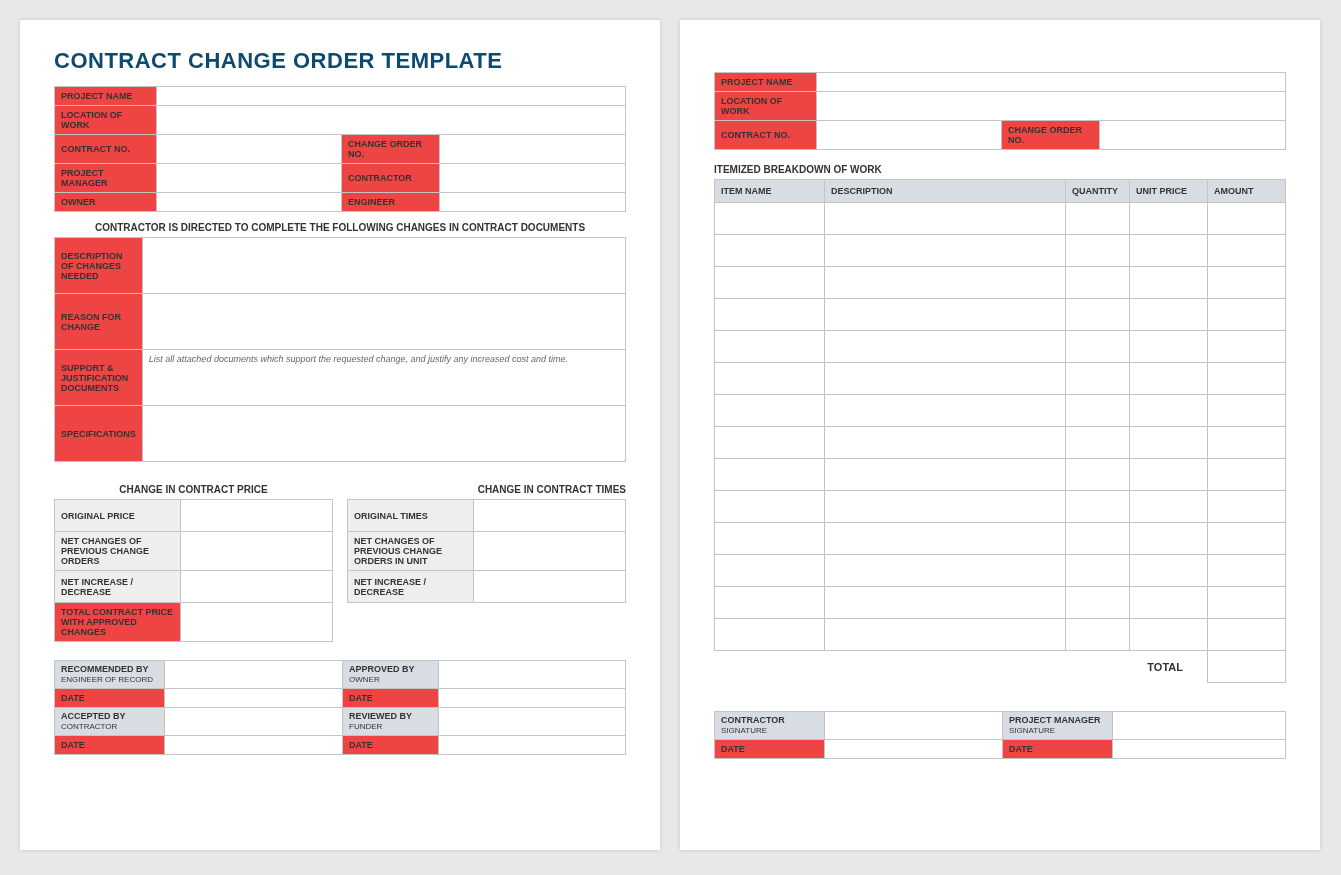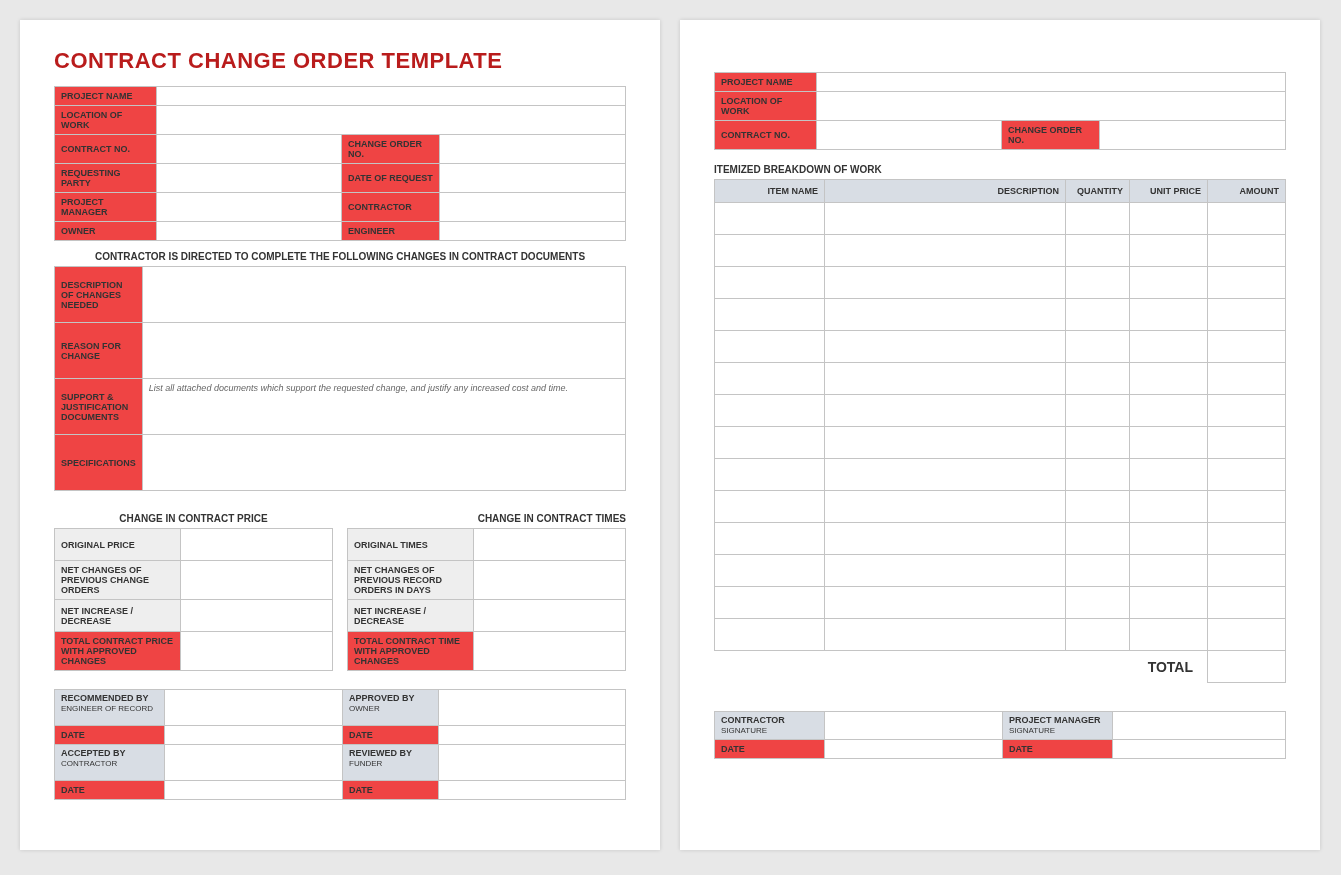--- a/index.html
+++ b/index.html
@@ -18,21 +18,21 @@
   .page {
     background: #fff;
     width: 640px;
     min-height: 830px;
     padding: 28px 34px 34px 34px;
     box-shadow: 0 0 4px rgba(0,0,0,0.15);
   }
   h1 {
     font-size: 22px;
     font-weight: bold;
-    color: #b91c1c;
+    color: #0c4a6e;
     letter-spacing: 0.5px;
     margin: 0 0 12px 0;
   }
   table {
     border-collapse: collapse;
     width: 100%;
   }
   td, th {
     border: 1px solid #c4c4c4;
     padding: 4px 6px;
@@ -80,46 +80,46 @@
   }
   .sig-table td div.role {
     font-weight: normal;
     font-size: 8px;
     margin-top: 1px;
   }
   .sig-table td strong { font-size: 9px; }
   .sig-label {
     background: #d8dde4;
     padding: 3px 6px 2px 6px;
-    height: 36px;
+    height: 28px;
     vertical-align: top;
   }
   .sig-value {
     border-bottom: 1px dotted #888;
   }
   .date-label {
     background: #ef4444;
     font-weight: bold;
     font-size: 9px;
   }
   .itemized th {
     background: #d8dde4;
     font-weight: bold;
-    text-align: right;
+    text-align: left;
     font-size: 9px;
     padding: 6px;
   }
   .itemized td { height: 32px; }
   .total-row td { border: 1px solid #c4c4c4; }
   .total-label {
     text-align: right;
     font-weight: bold;
-    font-size: 14px;
+    font-size: 11px;
     border: none !important;
-    padding-right: 14px;
+    padding-right: 24px;
   }
   .spacer { height: 18px; }
   .p2-sig-table .sig-label { height: 28px; }
 </style>
 </head>
 <body>
 
 <div class="pages">
 
   <div class="page">
@@ -132,26 +132,20 @@
         <td colspan="3"></td>
       </tr>
       <tr>
         <td class="lbl">LOCATION OF WORK</td>
         <td colspan="3"></td>
       </tr>
       <tr>
         <td class="lbl">CONTRACT NO.</td>
         <td style="width:185px"></td>
         <td class="lbl" style="width:98px">CHANGE ORDER NO.</td>
-        <td></td>
-      </tr>
-      <tr>
-        <td class="lbl">REQUESTING PARTY</td>
-        <td></td>
-        <td class="lbl">DATE OF REQUEST</td>
         <td></td>
       </tr>
       <tr>
         <td class="lbl">PROJECT MANAGER</td>
         <td></td>
         <td class="lbl">CONTRACTOR</td>
         <td></td>
       </tr>
       <tr>
         <td class="lbl">OWNER</td>
@@ -211,29 +205,25 @@
       </div>
       <div>
         <div class="section-title" style="text-align:right">CHANGE IN CONTRACT TIMES</div>
         <table>
           <tbody>
               <tr>
                 <td class="price-lbl" style="width:126px;height:32px">ORIGINAL TIMES</td>
                 <td></td>
               </tr>
           <tr>
-                <td class="price-lbl" style="height:32px">NET CHANGES OF PREVIOUS RECORD ORDERS IN DAYS</td>
+                <td class="price-lbl" style="height:32px">NET CHANGES OF PREVIOUS CHANGE ORDERS IN UNIT</td>
                 <td></td>
               </tr>
           <tr>
                 <td class="price-lbl" style="height:32px">NET INCREASE / DECREASE</td>
-                <td></td>
-              </tr>
-          <tr>
-                <td class="price-lbl-dark" style="height:32px">TOTAL CONTRACT TIME WITH APPROVED CHANGES</td>
                 <td></td>
               </tr>
         </tbody>
           </table>
       </div>
     </div>
 
     <div class="spacer"></div>
 
     <table class="sig-table">

